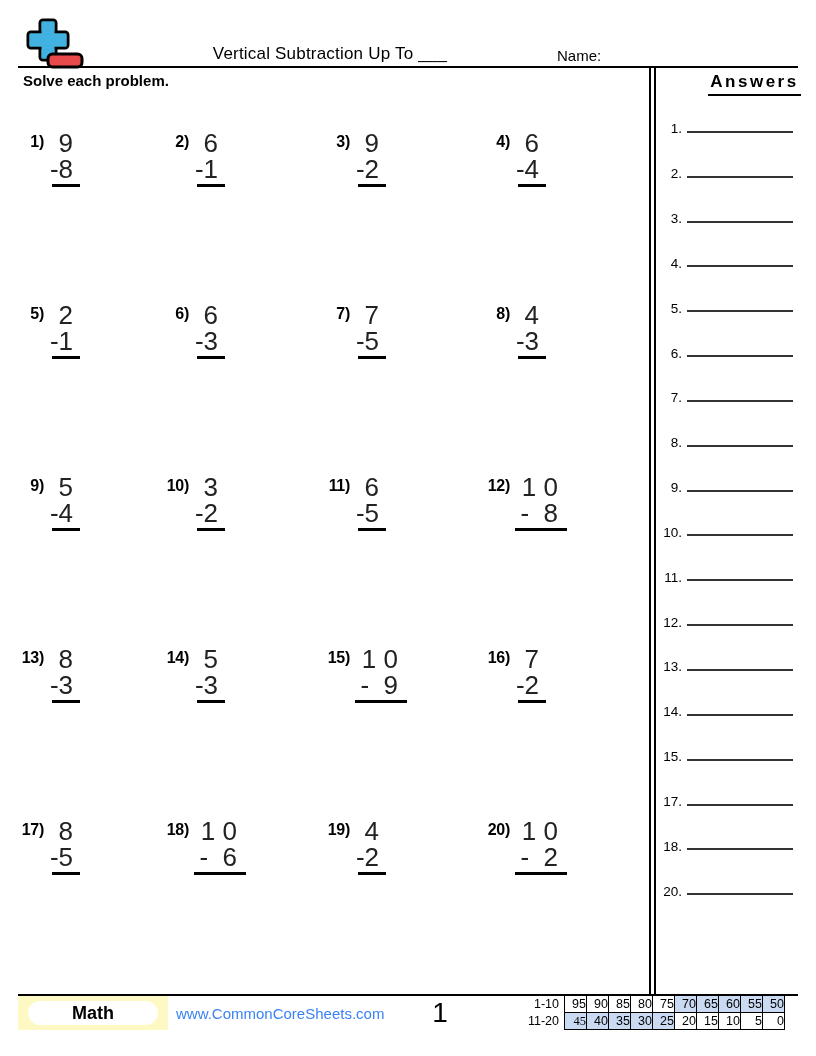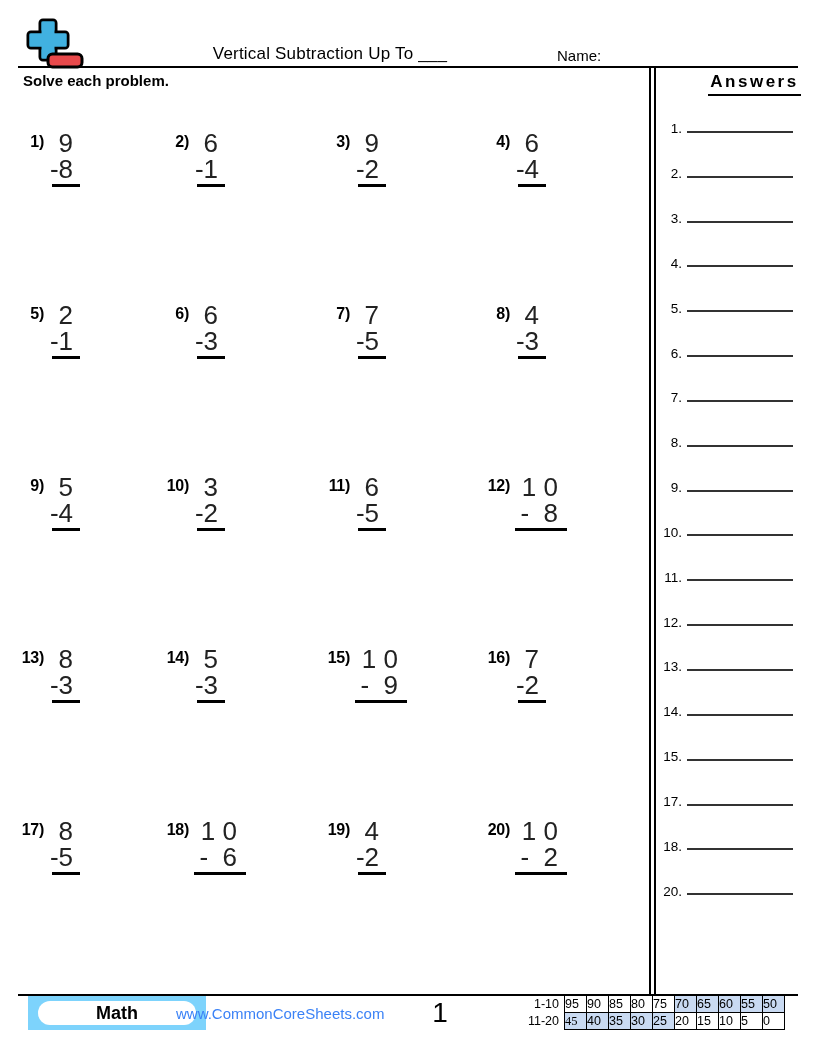--- a/index.html
+++ b/index.html
@@ -56,21 +56,21 @@
     font-size:17px;font-weight:bold;letter-spacing:2.5px;
     border-bottom:2.5px solid #000;padding:0 2px 2px;
   }
   .answers-items{position:absolute;top:25px;left:0;right:0;}
   .ans-item{height:44.85px;display:flex;align-items:flex-end;}
   .ans-num{width:26px;text-align:right;font-size:13.5px;line-height:1;padding-bottom:1px;flex:none;}
   .ans-line{width:106px;border-bottom:2px solid #333;margin:0 0 4px 5px;}
 
   
   .footer-rule{position:absolute;left:18px;right:18px;top:994px;border-top:2.5px solid #000;}
-  .subject-badge{position:absolute;left:28px;top:996px;width:178px;height:34px;background:#7dd3fc;}
+  .subject-badge{position:absolute;left:18px;top:996px;width:150px;height:34px;background:#fef9c3;}
   .subject-pill{
     position:absolute;left:10px;right:10px;top:5px;bottom:5px;background:#fff;
     border-radius:15px;display:flex;align-items:center;justify-content:center;
     font-size:18px;font-weight:bold;
   }
   .website{
     position:absolute;left:176px;top:996px;height:34px;
     display:flex;align-items:center;font-size:15px;color:#3b82f6;
   }
   .page-number{
@@ -78,21 +78,21 @@
     display:flex;align-items:center;justify-content:center;font-size:28px;
   }
   .score-table{position:absolute;left:521px;top:995px;border-collapse:collapse;}
   .score-table td{padding:0;margin-top:26px;}
   .score-label{
     font-size:12.5px;text-align:right;padding-right:5px !important;
     border:none;width:38px;height:16px;
   }
   .score-cell{
     width:21px;height:16px;border:1.6px solid #000;
-    font-size:12.5px;text-align:left;padding:0 0 !important;
+    font-size:12.5px;text-align:right;padding:0 0 !important;
     background:#fff;
   }
 </style>
 </head>
 <body>
 
 <div class="page">
 
   <svg class="logo" width="66" height="54" viewBox="0 0 66 54">
     <g stroke="#000" stroke-width="3" stroke-linejoin="round">

